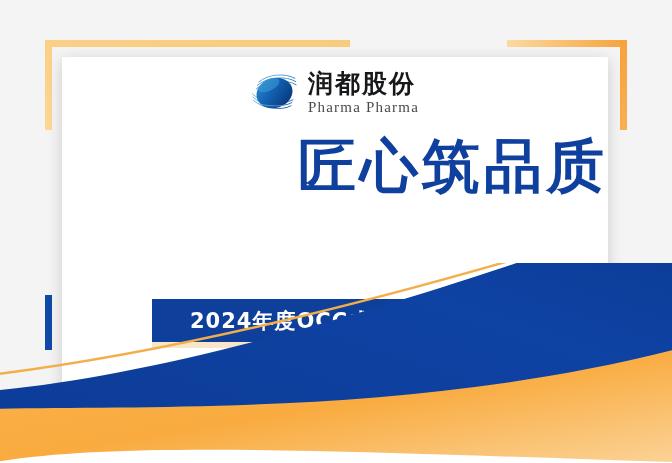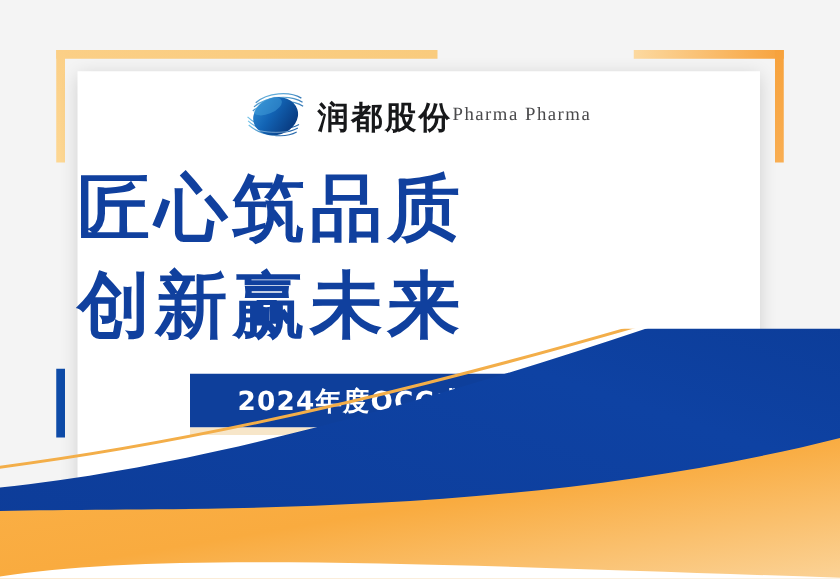--- a/index.html
+++ b/index.html
@@ -91,21 +91,21 @@
     justify-content: center;
     gap: 10px;
   }
   #logo-mark {
     width: 47px;
     height: 44px;
     flex: 0 0 auto;
   }
   #logo-words {
     display: flex;
-    flex-direction: row;
+    flex-direction: column;
     justify-content: center;
     line-height: 1;
   }
   #logo-cn {
     font-family: "DejaVu Sans", "Liberation Sans", sans-serif;
     font-size: 25px;
     font-weight: bold;
     color: #17181a;
     letter-spacing: 2px;
     white-space: nowrap;
@@ -117,21 +117,21 @@
     font-weight: normal;
     color: #4a4a4c;
     letter-spacing: 1.2px;
     white-space: nowrap;
   }
 
   
   .headline {
     position: absolute;
     left: 0; right: 0;
-    text-align: left;
+    text-align: right;
     font-family: "DejaVu Sans", "Liberation Sans", sans-serif;
     font-weight: bold;
     font-size: 58px;
     line-height: 1;
     color: #10409e;
     letter-spacing: 4px;
     white-space: nowrap;
   }
   #headline-1 { top: 80px; }
   #headline-2 { top: 158px; }
@@ -238,21 +238,20 @@
         </g>
       </svg>
 
       <div id="logo-words">
         <div id="logo-cn">润都股份</div>
         <div id="logo-en">Pharma  Pharma</div>
       </div>
     </div>
 
     <div class="headline" id="headline-1">匠心筑品质</div>
-    <div class="headline" id="headline-2">创新赢未来</div>
 
     <div id="subtitle-banner">
       <span id="subtitle-text">2024年度QCC成果发表大赛</span>
     </div>
     <div id="subtitle-underline"></div>
   </div>
 
   <svg id="waves" viewBox="0 0 672 200" preserveAspectRatio="none">
     <defs>
       <linearGradient id="blueWave" x1="0" y1="1" x2="1" y2="0">

